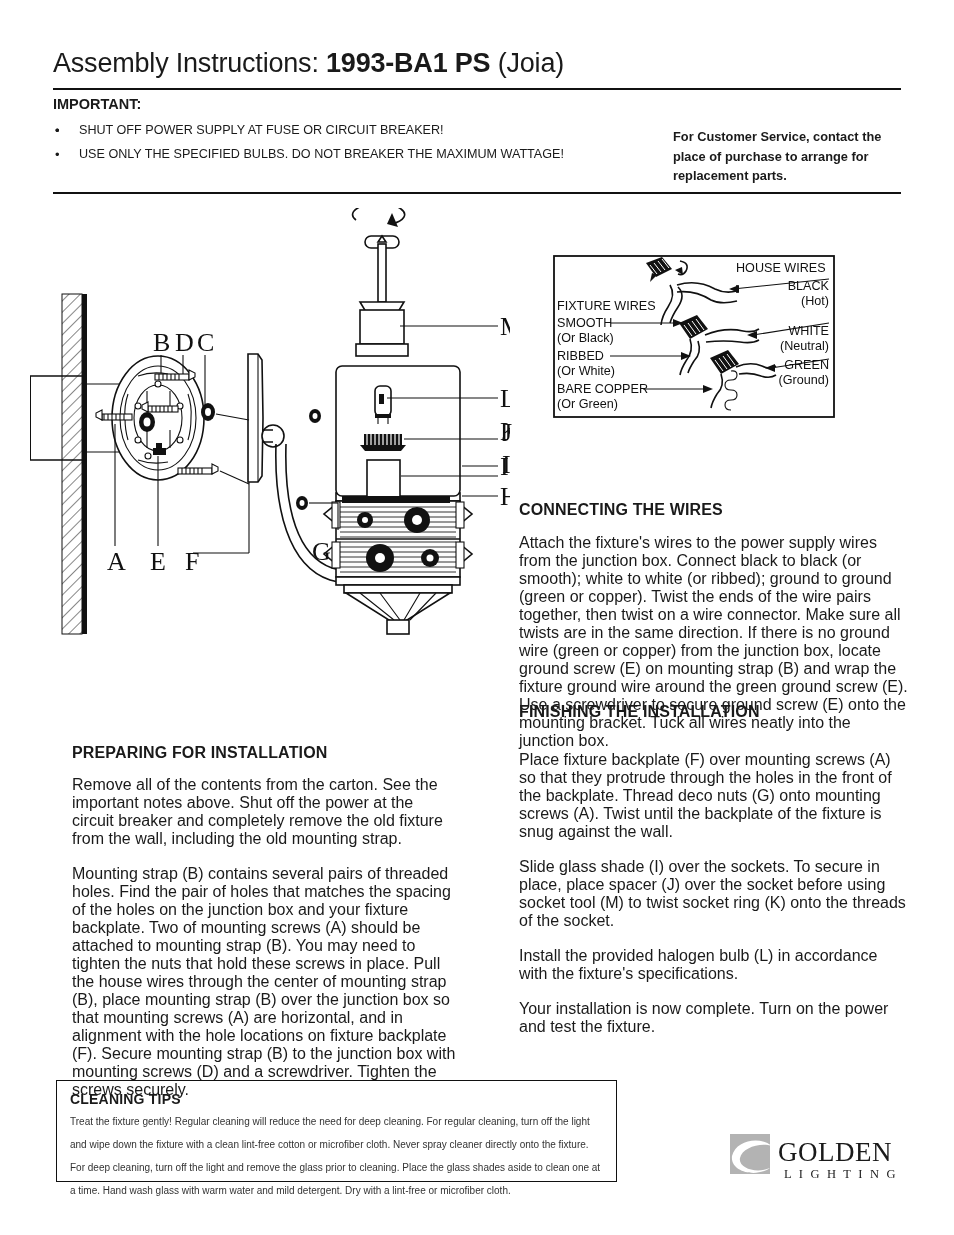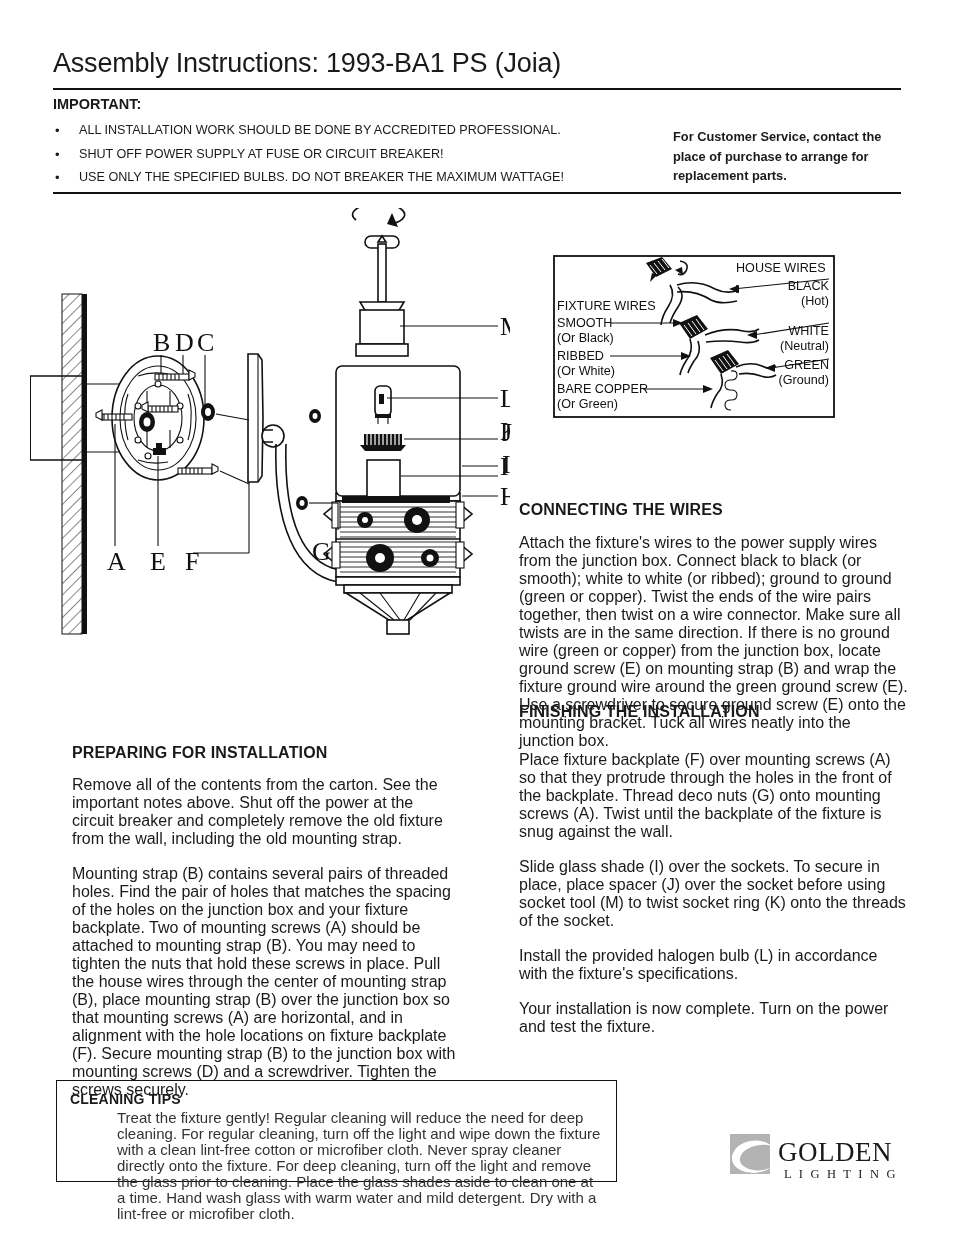--- a/index.html
+++ b/index.html
@@ -19,21 +19,21 @@
   
   #page-title {
     position: absolute;
     left: 53px;
     top: 48px;
     font-size: 27px;
     letter-spacing: -0.2px;
     white-space: nowrap;
   }
   #page-title .t-light { font-weight: 400; }
-  #page-title .t-bold  { font-weight: 400; }
+  #page-title .t-bold  { font-weight: 700; }
 
   .hrule {
     position: absolute;
     background: #111;
   }
   #rule-top    { left: 53px; top: 88px;  width: 848px; height: 2px; }
   #rule-bottom { left: 53px; top: 192px; width: 848px; height: 2px; }
 
   #important-label {
     position: absolute;
@@ -127,25 +127,24 @@
     box-sizing: border-box;
     padding: 10px 13px 0 13px;
   }
   #cleaning-title {
     font-size: 14px;
     font-weight: 700;
     letter-spacing: 0.2px;
     margin-bottom: 3px;
   }
   #cleaning-body {
-    font-size: 15px;
-    line-height: 16px;
+    font-size: 10px;
+    line-height: 23px;
     color: #333;
     text-align: left;
-    margin-left: 47px;
   }
 
   
   #logo {
     position: absolute;
     left: 730px;
     top: 1128px;
     width: 175px;
     height: 56px;
   }
@@ -165,21 +164,21 @@
 
 <div id="page-title">
   <span class="t-light">Assembly Instructions: </span><span class="t-bold">1993-BA1 PS</span><span class="t-light"> (Joia)</span>
 </div>
 
 <div class="hrule" id="rule-top"></div>
 
 <div id="important-label">IMPORTANT:</div>
 
 <ul id="important-list">
-  <li><span class="bullet">•</span><span>ALL INSTALLATION WORK SHOULD BE DONE BY ACCREDITED PROFESSIONAL.</span></li>
+  <li><span class="bullet">•</span></li>
   <li><span class="bullet">•</span><span>SHUT OFF POWER SUPPLY AT FUSE OR CIRCUIT BREAKER!</span></li>
   <li><span class="bullet">•</span><span>USE ONLY THE SPECIFIED BULBS. DO NOT BREAKER THE MAXIMUM WATTAGE!</span></li>
 </ul>
 
 <div id="customer-service">For Customer Service, contact the place of purchase to arrange for replacement parts.</div>
 
 <div class="hrule" id="rule-bottom"></div>
 
 <div id="exploded-diagram">
 <svg viewBox="0 0 480 445" width="480" height="445">

